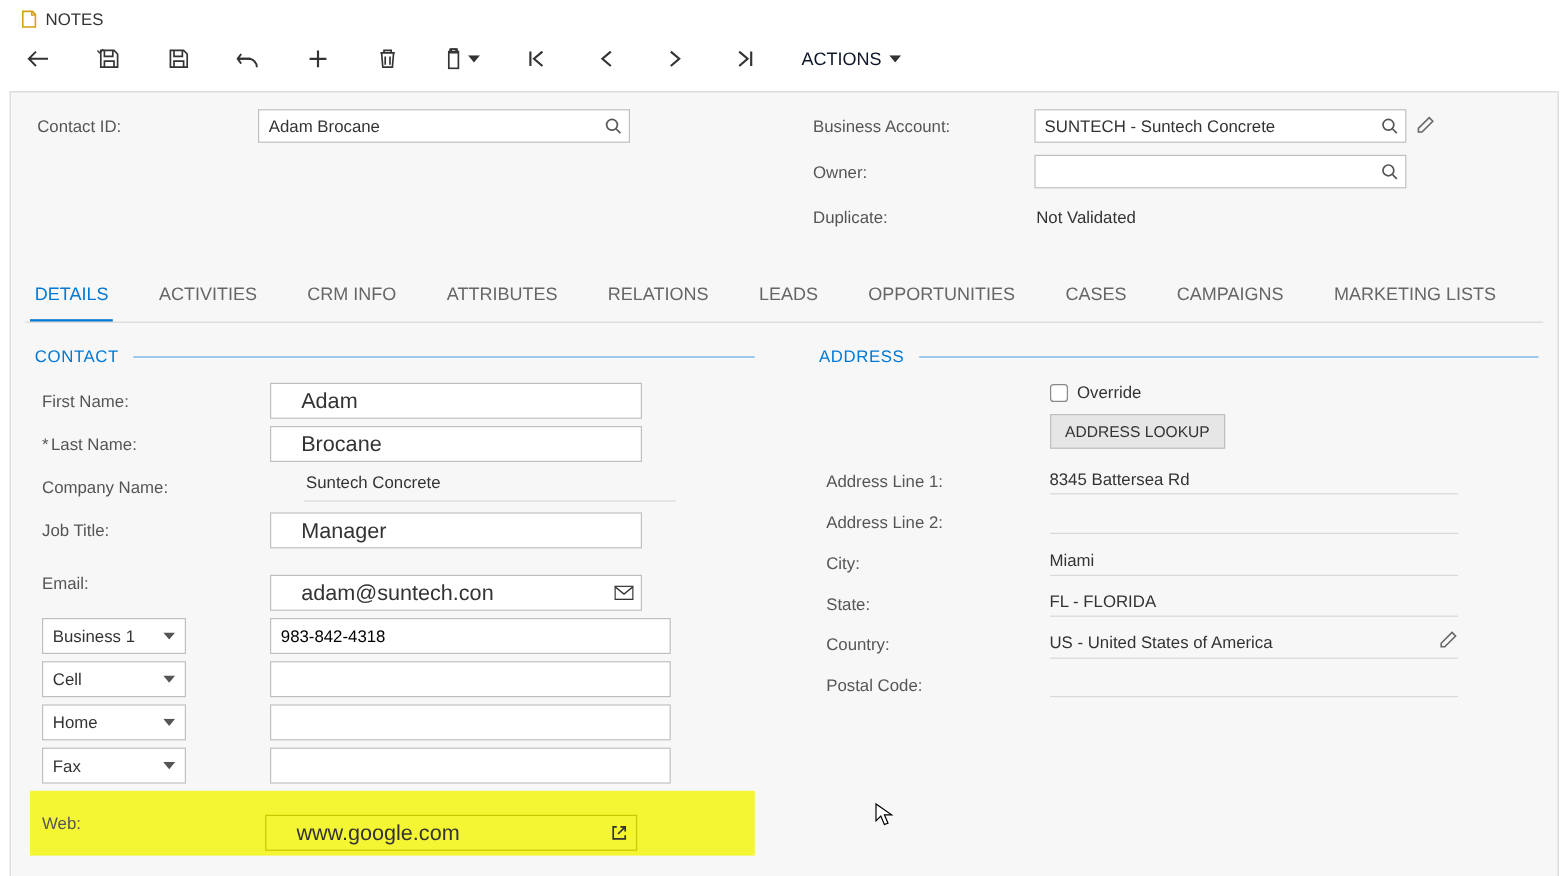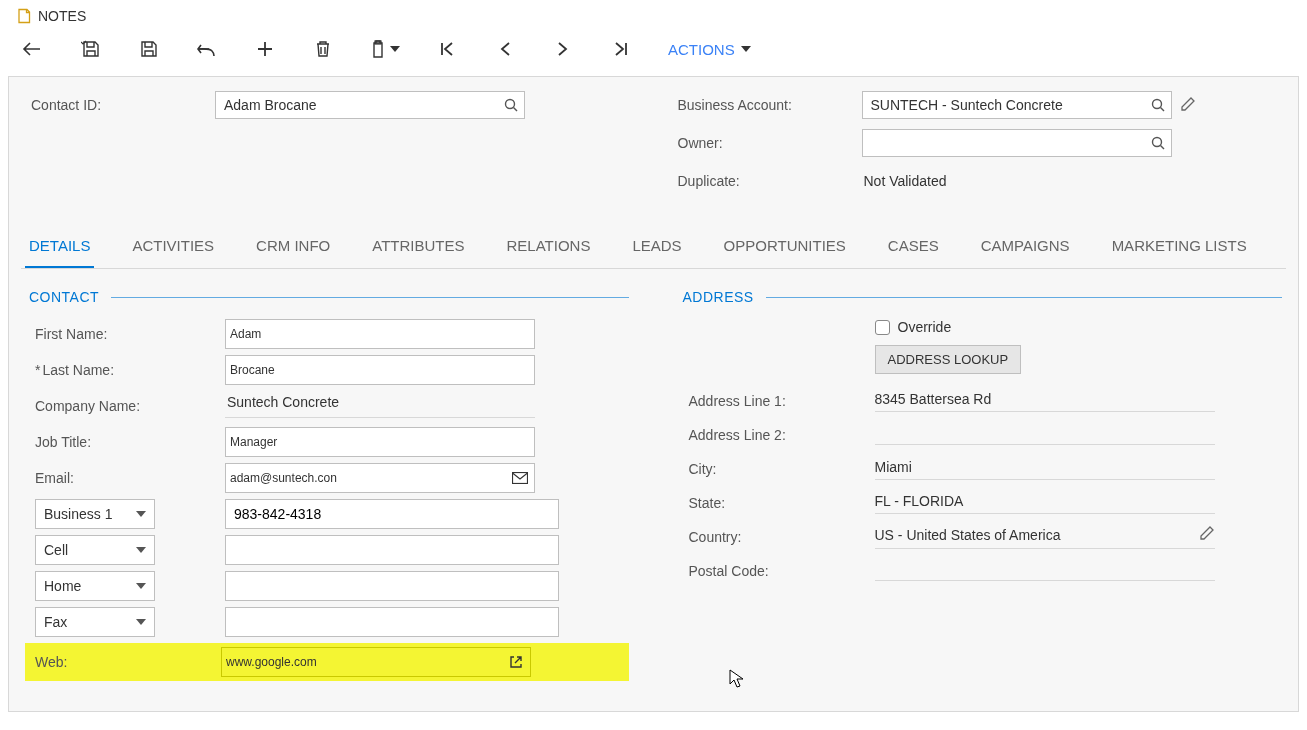--- a/index.html
+++ b/index.html
@@ -13,21 +13,21 @@
   .page { padding: 0 0 20px 0; }
   .header { padding: 8px 16px 0 16px; display: flex; justify-content: space-between; align-items: flex-start; }
   .header-left {}
   .breadcrumb-link { color: #0078d4; font-size: 14px; cursor: pointer; }
   .page-title { font-size: 24px; font-weight: 400; color: #333; margin-top: 2px; }
   .notes-btn { display: flex; align-items: center; gap: 6px; cursor: pointer; color: #333; font-size: 14px; }
   .notes-btn svg { width: 16px; height: 16px; }
   .toolbar { display: flex; align-items: center; gap: 36px; padding: 14px 22px 16px 22px; }
   .tb-btn { width: 22px; height: 22px; display: flex; align-items: center; justify-content: center; cursor: pointer; color: #333; }
   .tb-group { display: flex; align-items: center; gap: 4px; cursor: pointer; }
-  .actions-btn { display: flex; align-items: center; gap: 6px; cursor: pointer; font-size: 15px; color: #3b82f6; }
+  .actions-btn { display: flex; align-items: center; gap: 6px; cursor: pointer; font-size: 15px; color: #0f172a; }
   .form-panel { margin: 0 8px; border: 1px solid #d8d8d8; background: #f7f7f7; padding: 14px 16px 30px 16px; }
   .form-top { display: flex; gap: 36px; }
   .form-col { flex: 1; min-width: 520px; }
   .form-row { display: flex; align-items: center; margin-bottom: 10px; min-height: 28px; }
   .form-label { width: 190px; color: #555; font-size: 14px; padding-left: 6px; }
   .form-control-wrap { flex: 1; display: flex; align-items: center; gap: 8px; }
   .text-input {
     width: 310px; height: 28px; border: 1px solid #bfbfbf; background: #fff; padding: 0 8px;
     font-size: 14px; color: #333;
   }
@@ -46,23 +46,23 @@
   .details-area { display: flex; gap: 36px; margin-top: 20px; }
   .section { flex: 1; }
   .section-header { display: flex; align-items: center; gap: 12px; margin-bottom: 14px; padding-left:4px;}
   .section-title { color: #0078d4; font-size: 14px; letter-spacing: 0.5px; }
   .section-line { flex: 1; height: 1px; background: #0078d4; opacity:0.6; }
   .field-row { display: flex; align-items: center; margin-bottom: 6px; min-height: 30px; padding-left:10px;}
   .field-label { width: 190px; color: #555; font-size: 14px; }
   .req-star { margin-right: 2px; }
   .wide-input {
     flex:1; max-width: 310px; height: 30px; border: 1px solid #bfbfbf; background: #fff;
-    padding: 0 4px; font-size: 12px; color: #333;
-  }
-  .wide-input-wrap { position: relative; flex:1; max-width:310px; }
+    padding: 0 25px; font-size: 18px; color: #333;
+  }
+  .wide-input-wrap { position: relative; flex:1; max-width:310px;margin-top:16px; }
   .wide-input-wrap .in-icon { position:absolute; right:6px; top:50%; transform:translateY(-50%); color:#555; width:18px; height:18px; display:flex; align-items:center; justify-content:center; cursor:pointer;}
   .phone-select {
     width: 120px; height: 30px; border:1px solid #bfbfbf; background:#fff; display:flex;
     align-items:center; justify-content:space-between; padding:0 8px; font-size:14px; color:#333;
     margin-right:8px; cursor:pointer;
   }
   .phone-row { display:flex; align-items:center; padding-left:10px; margin-bottom:6px;}
   .phone-input { width:334px; height:30px; border:1px solid #bfbfbf; background:#fff; padding:0 8px; font-size:14px;}
   .hl-row { background: #f4f533; padding: 4px 8px 4px 10px; display:flex; align-items:center; }
   .hl-row .field-label{ width:186px;}
@@ -248,21 +248,21 @@
         <div class="field-row">
           <div class="field-label">First Name:</div>
           <input class="wide-input" value="Adam" style="">
         </div>
         <div class="field-row">
           <div class="field-label"><span class="req-star">*</span><span>Last Name:</span></div>
           <input class="wide-input" value="Brocane" style="">
         </div>
         <div class="field-row">
           <div class="field-label">Company Name:</div>
-          <div class="underline-field readonly-value" style="max-width:310px;">Suntech Concrete</div>
+          <div class="underline-field readonly-value" style="max-width:310px;margin-left:28px;">Suntech Concrete</div>
         </div>
         <div class="field-row">
           <div class="field-label">Job Title:</div>
           <input class="wide-input" value="Manager" style="">
         </div>
         <div class="field-row">
           <div class="field-label">Email:</div>
           <div class="wide-input-wrap">
             <input class="wide-input" style="width: 100%;" value="adam@suntech.con">
             <span class="in-icon">

